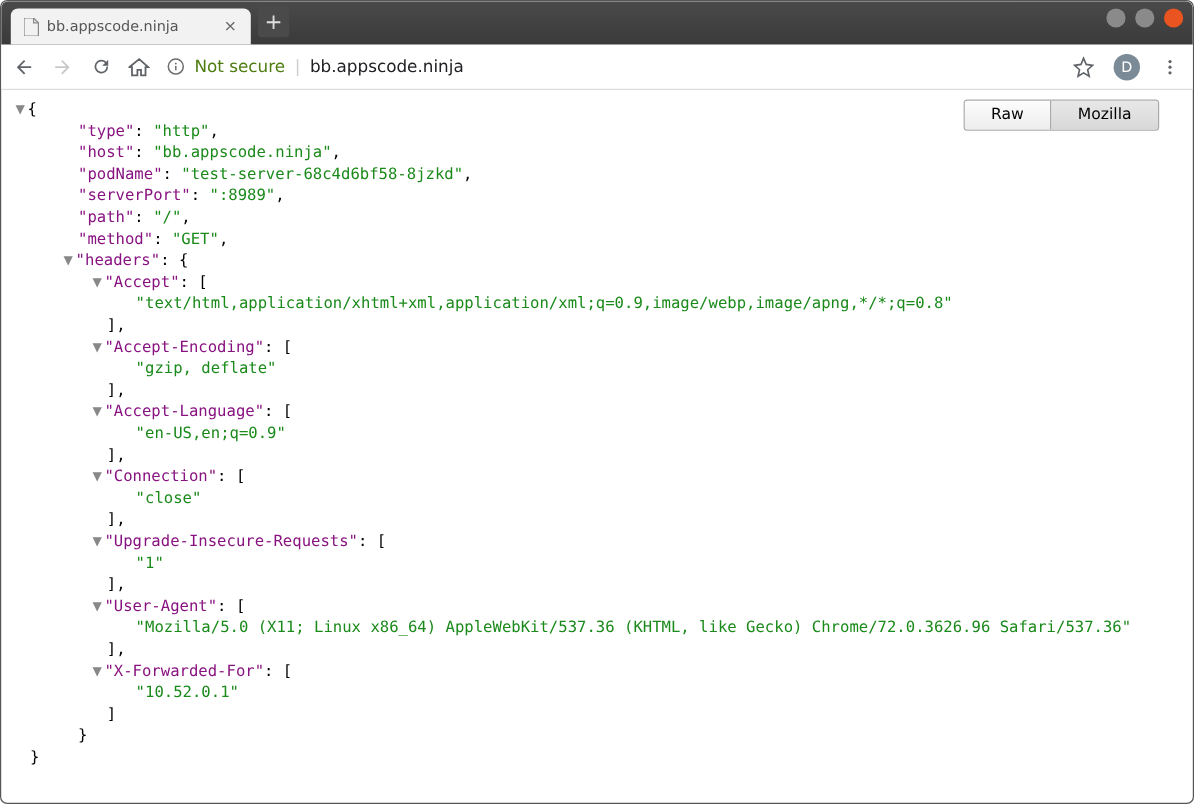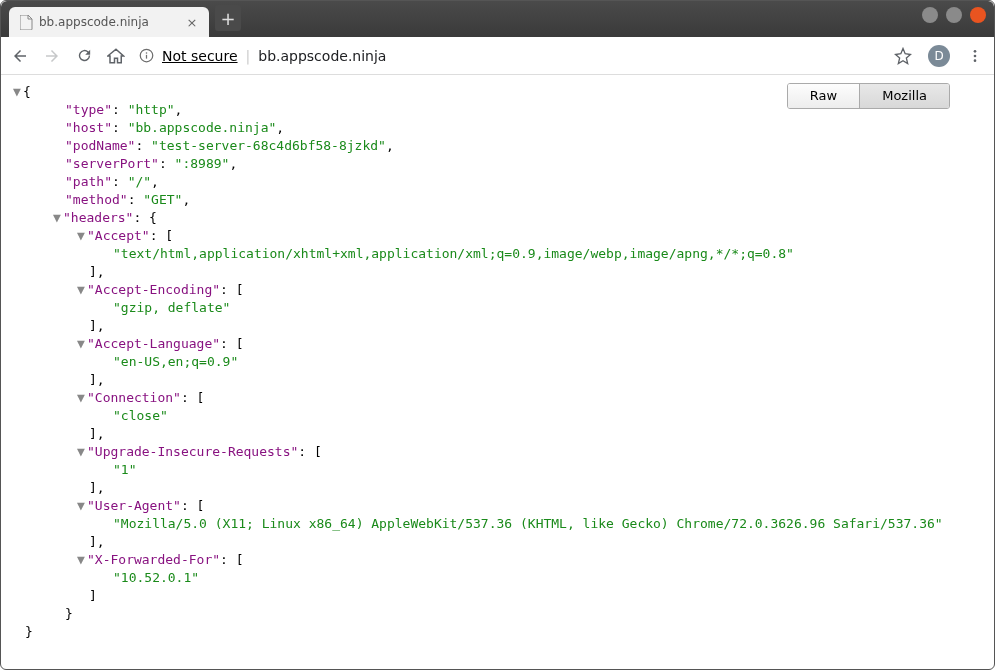--- a/index.html
+++ b/index.html
@@ -111,22 +111,21 @@
       gap: 8px;
       font-size: 14px;
       color: #555;
     }
     .secure-icon {
       display: inline-flex;
       align-items: center;
       justify-content: center;
     }
     .not-secure {
-      color: #000000;
-      text-decoration: underline;
+      color: #4d7c0f;
     }
     .url-divider {
       color: #ccc;
     }
     .url-text {
       color: #202124;
     }
     .right-icons {
       display: flex;
       align-items: center;
@@ -157,21 +156,21 @@
       font-family: "DejaVu Sans Mono", "Menlo", "Consolas", monospace;
       font-size: 13px;
       line-height: 18px;
       color: #000;
       height: calc(670px - 36px - 38px);
       overflow: auto;
     }
     .view-toggle {
       position: absolute;
       top: 8px;
-      right: 44px;
+      right: 28px;
       display: flex;
       border: 1px solid #aaa;
       border-radius: 3px;
       overflow: hidden;
       font-family: "DejaVu Sans", sans-serif;
       font-size: 13px;
       background: #fff;
     }
     .view-btn {
       padding: 3px 22px;

